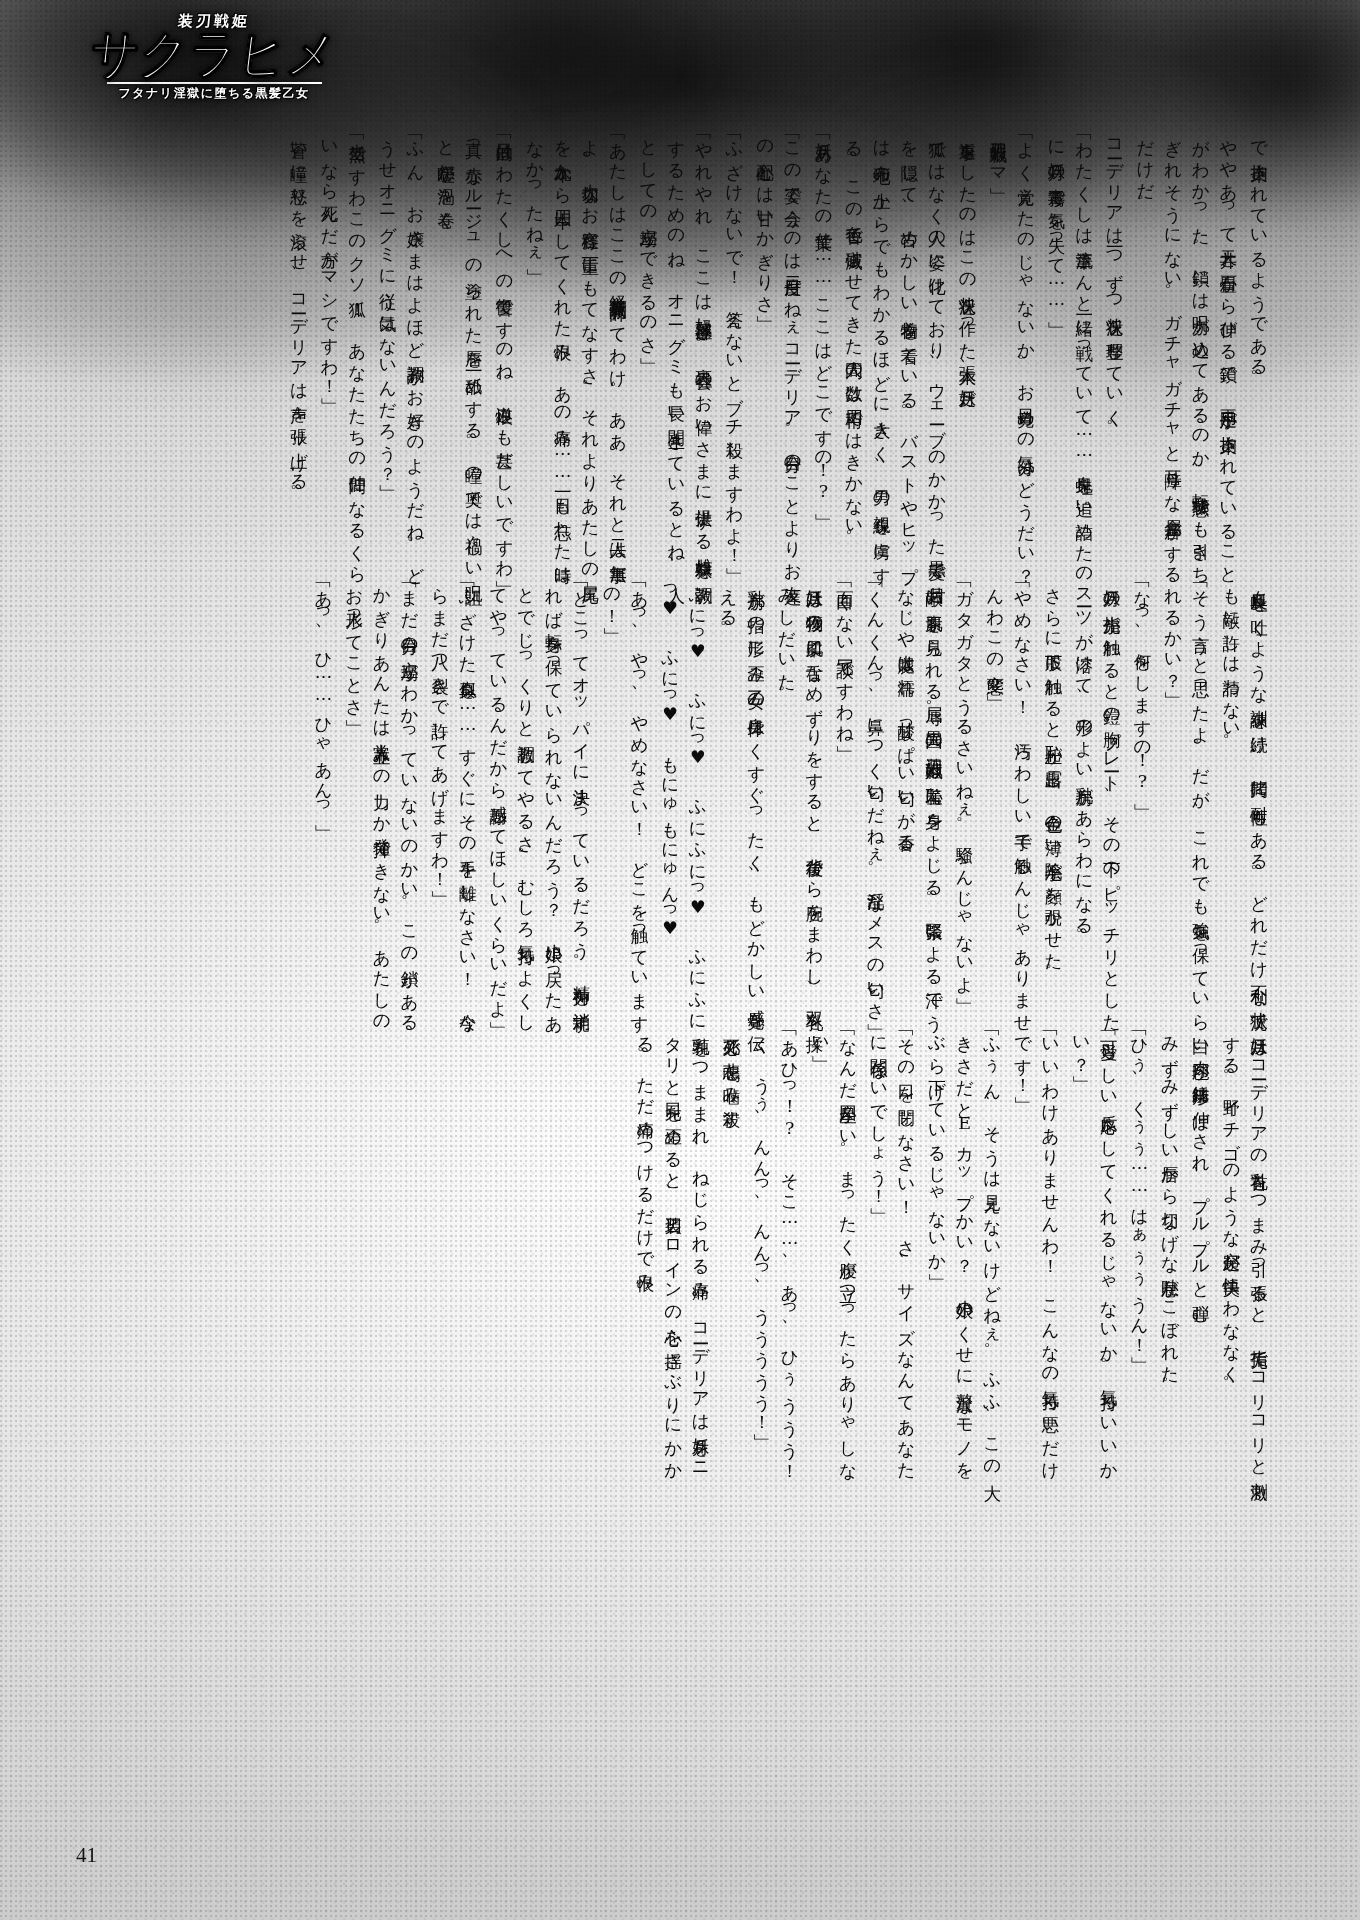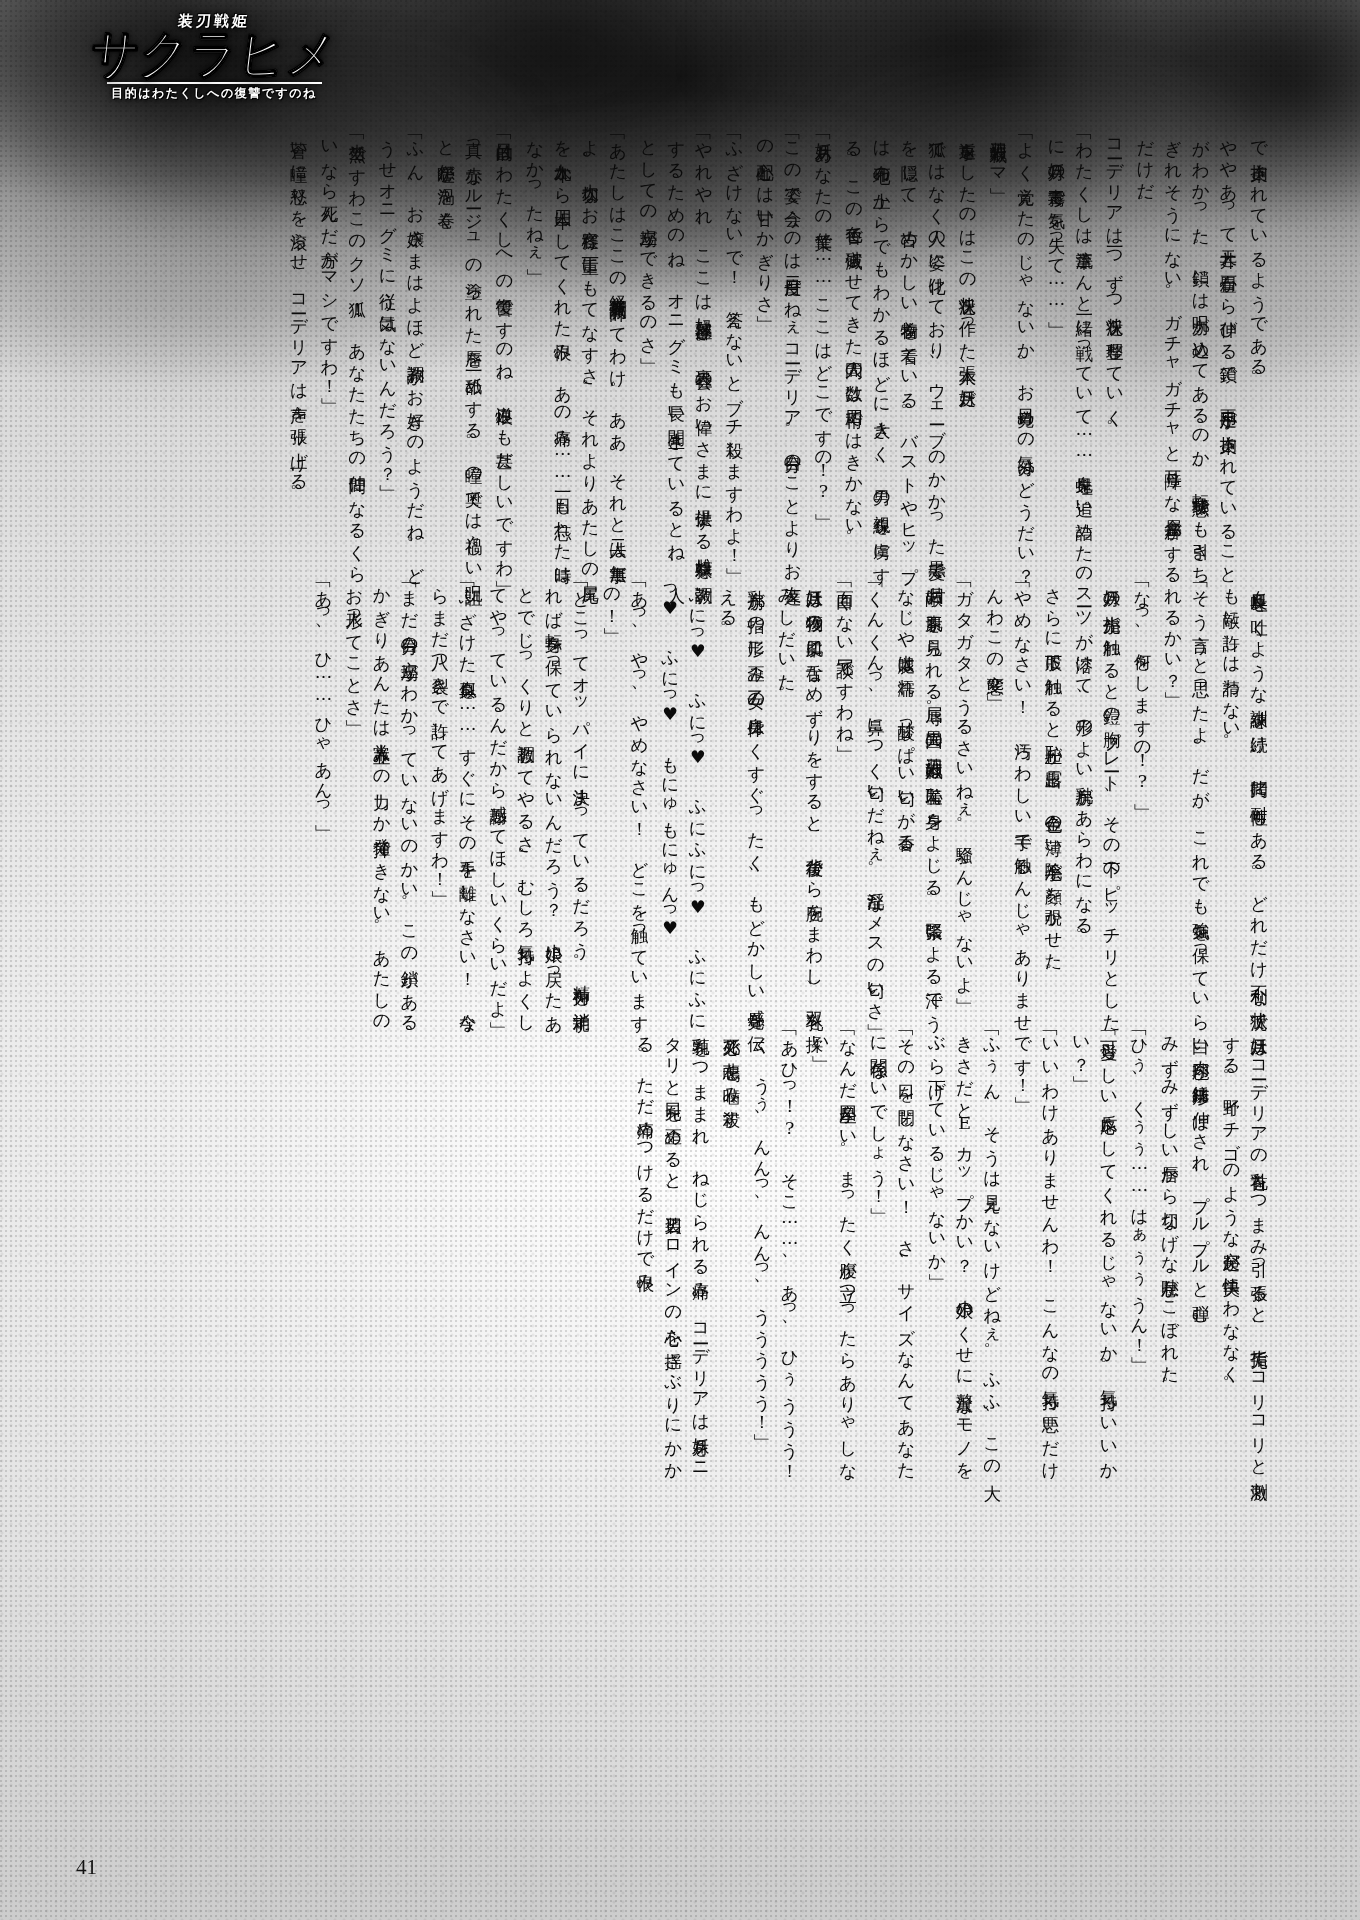--- a/index.html
+++ b/index.html
@@ -134,21 +134,21 @@
     color: #0b0b0b;
     height: 448px;
     margin-left: 3px;
     text-align: justify;
     white-space: pre-wrap;
   }
 
   .page-number {
     position: absolute;
     left: 76px;
-    bottom: 40px;
+    bottom: 52px;
     font-family: "Liberation Serif", serif;
     font-size: 21px;
     color: #111;
     z-index: 6;
   }
 </style>
 </head>
 <body>
 
 <div class="page">
@@ -160,21 +160,21 @@
   <div class="smoke s5"></div>
   <div class="smoke s6"></div>
   <div class="smoke s7"></div>
   <div class="smoke s8"></div>
   <div class="smoke s9"></div>
 
   <div class="logo-wrap">
     <div class="logo-top">装刃戦姫</div>
     <div class="logo-main">サクラヒメ</div>
     <div class="logo-rule"></div>
-    <div class="logo-sub">目的はわたくしへの復讐ですのね</div>
+    <div class="logo-sub">フタナリ淫獄に堕ちる黒髪乙女</div>
   </div>
 
   <div class="body-text">
     <div class="col">で拘束されているようである。</div>
     <div class="col">ややあって天井と石畳から伸びる鎖で、両手足が拘束されていることがわかった。鎖には呪力が込めてあるのか、転身状態でも引きちぎれそうにない。ガチャガチャと耳障りな金属音がするだけだ。</div>
     <div class="col">コーデリアは一つずつ状況を整理していく。</div>
     <div class="col">「わたくしは流華さんと一緒に戦っていて……鬼蛙を追い詰めたのに妖月の毒霧で気を失って……」</div>
     <div class="col">「よく覚えたのじゃないか。お目覚めの気分はどうだい？　装刃戦姫サマ」</div>
     <div class="col">返事をしたのはこの状況を作った張本人、妖月だ。</div>
     <div class="col">狐ではなく人の姿に化けており、ウェーブのかかった黒髪で片目を隠して、古めかしい着物を着ている。バストやヒップは布地の上からでもわかるほどに大きく、男の視線を虜にする。この色香で破滅させてきた人間の数は四桁ではきかない。</div>

